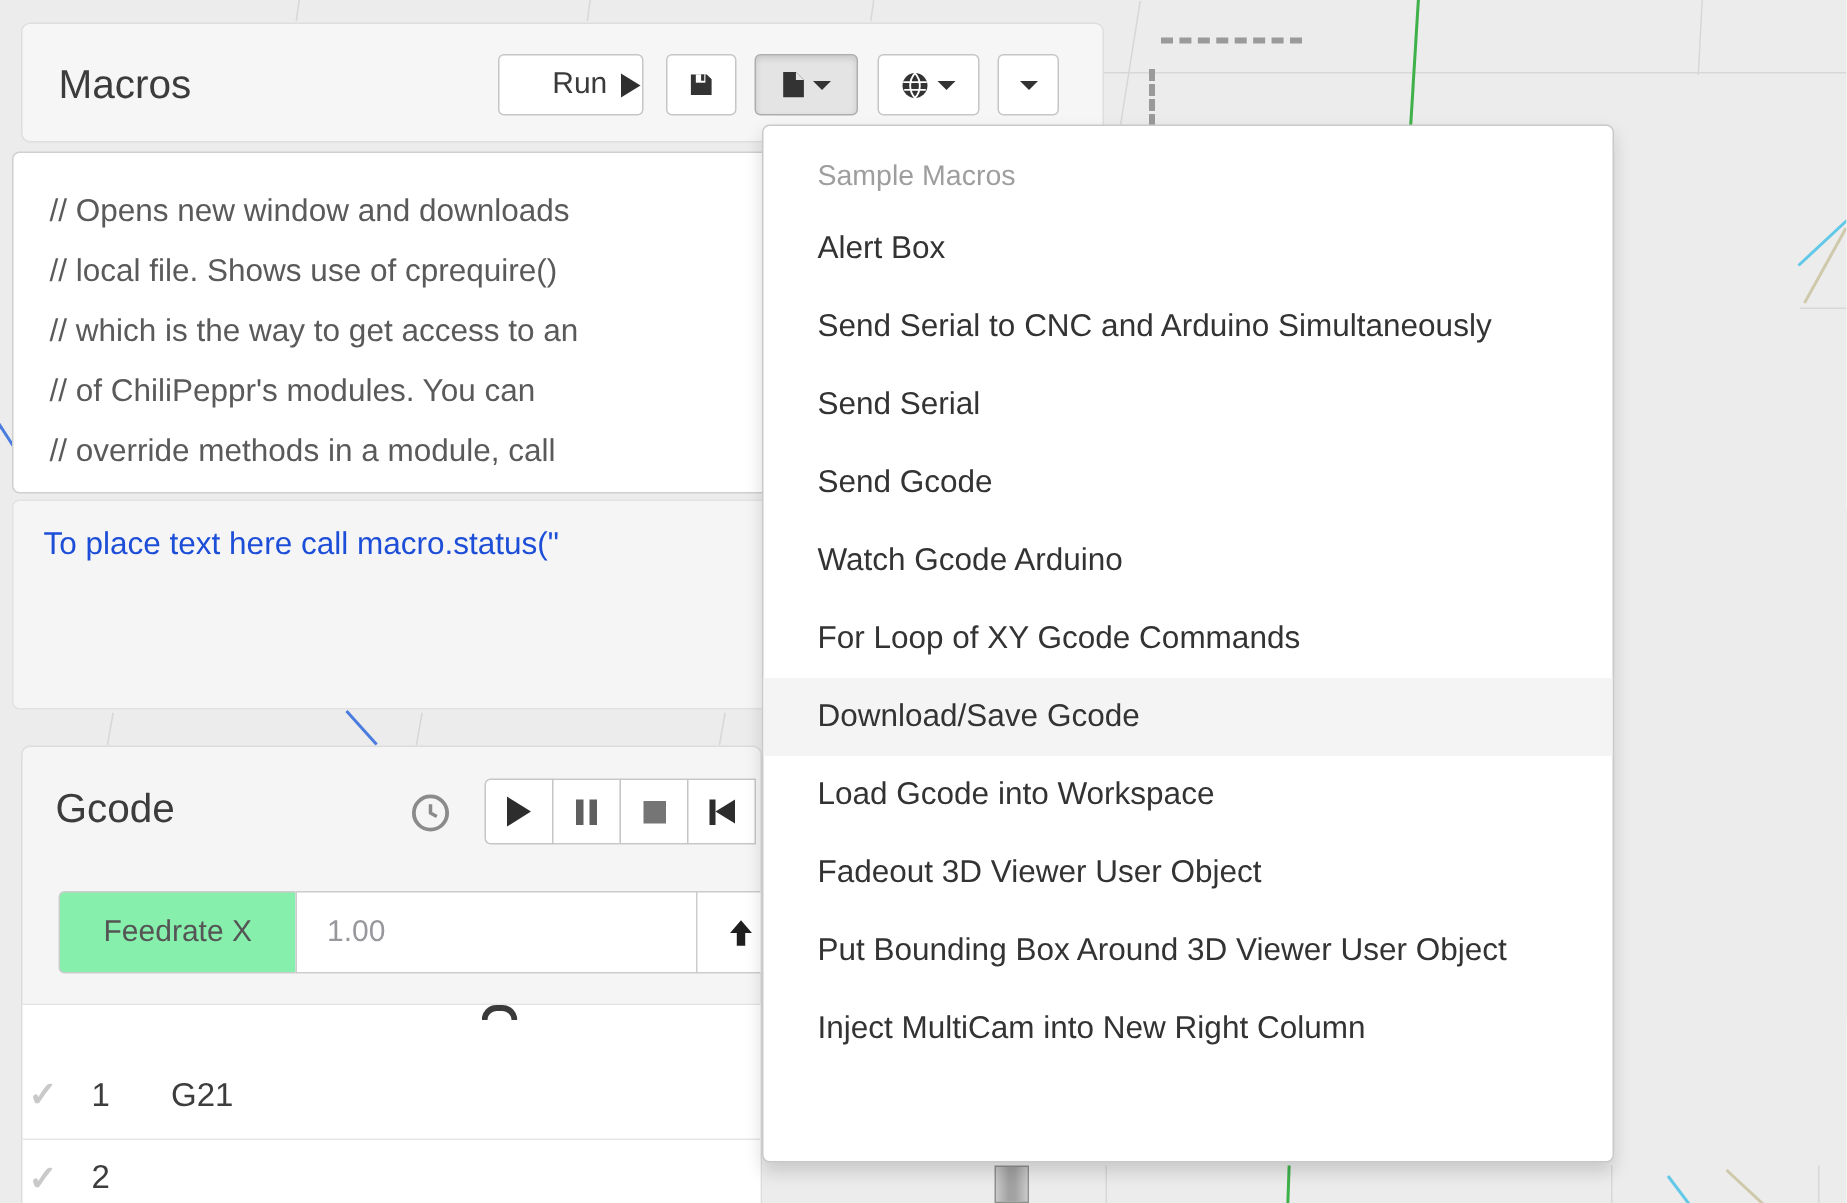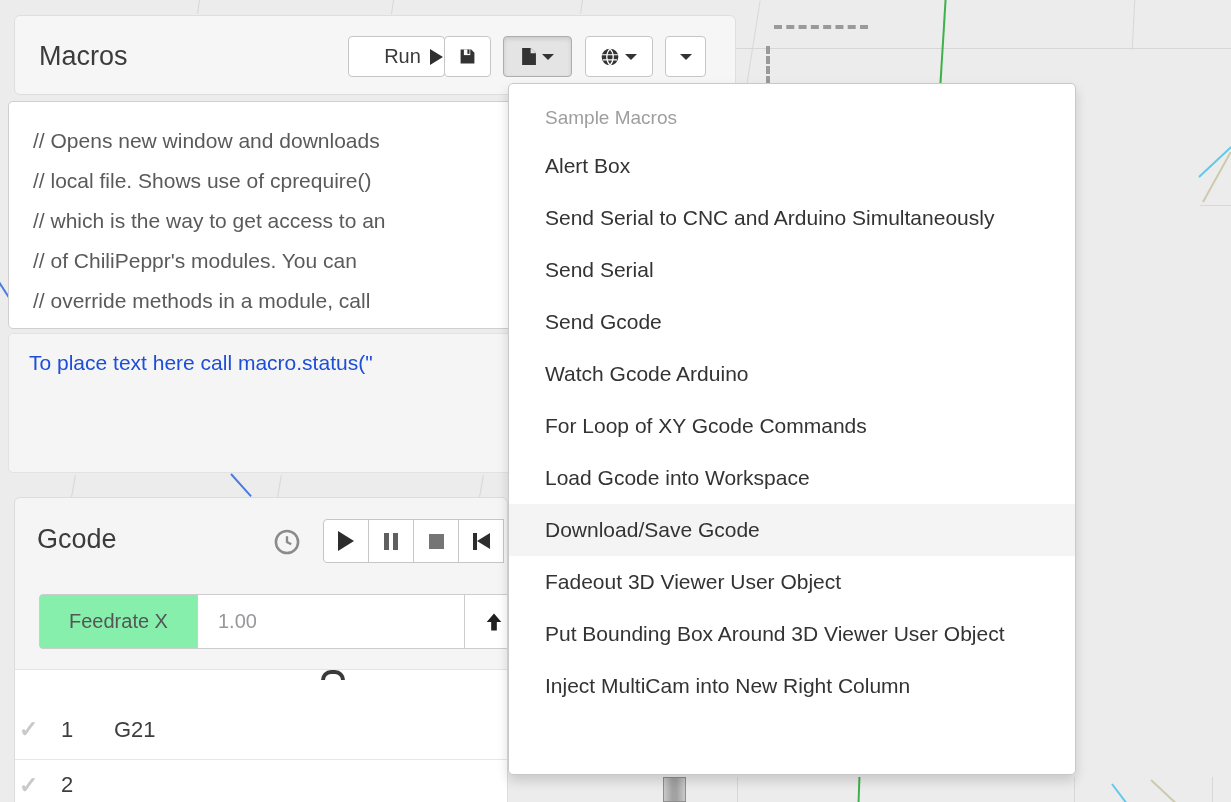--- a/index.html
+++ b/index.html
@@ -104,21 +104,21 @@
   <div class="gl gl-v" style="left:1074px;top:777px;height:25px;"></div>
   <div class="gl gl-v" style="left:1212px;top:777px;height:25px;"></div>
   <div class="ax" style="left:858px;top:777px;width:2px;height:25px;background:#3fb14a;transform:rotate(2deg);"></div>
   <div class="ax" style="left:1112px;top:783px;width:26px;height:2px;background:#62c8e8;transform:rotate(53deg);transform-origin:left center;"></div>
   <div class="ax" style="left:1151px;top:779px;width:34px;height:2px;background:#cfc9ab;transform:rotate(43deg);transform-origin:left center;"></div>
   <div class="scroll-thumb"></div>
 
   <div class="panel-hdr">
     <div class="p-title" style="left:24px;top:25px;">Macros</div>
 
-    <button class="tb-btn" style="left:333px;width:97px;padding-left:40px;">
+    <button class="tb-btn" style="left:317px;width:97px;padding-left:40px;">
       <span class="run-txt">Run</span>
       <span class="tri-right"></span>
     </button>
 
     <button class="tb-btn" style="left:429px;width:47px;">
       <svg width="17" height="17" viewBox="0 0 16 16">
         <path d="M1.5 1.5 h10 l3 3 v10 h-13 z" fill="#333"></path>
         <rect x="4.6" y="1.5" width="6" height="5.2" fill="#fff"></rect>
         <rect x="7.9" y="1.5" width="2" height="4" fill="#333"></rect>
       </svg>
@@ -212,20 +212,20 @@
   </div>
 
   <div class="dropdown">
     <div class="menu-header">Sample Macros</div>
     <div class="menu-item">Alert Box</div>
     <div class="menu-item">Send Serial to CNC and Arduino Simultaneously</div>
     <div class="menu-item">Send Serial</div>
     <div class="menu-item">Send Gcode</div>
     <div class="menu-item">Watch Gcode Arduino</div>
     <div class="menu-item">For Loop of XY Gcode Commands</div>
+    <div class="menu-item hl">Download/Save Gcode</div>
     <div class="menu-item">Load Gcode into Workspace</div>
-    <div class="menu-item hl">Download/Save Gcode</div>
     <div class="menu-item">Fadeout 3D Viewer User Object</div>
     <div class="menu-item">Put Bounding Box Around 3D Viewer User Object</div>
     <div class="menu-item">Inject MultiCam into New Right Column</div>
   </div>
 
 </div>
 
 </body></html>

